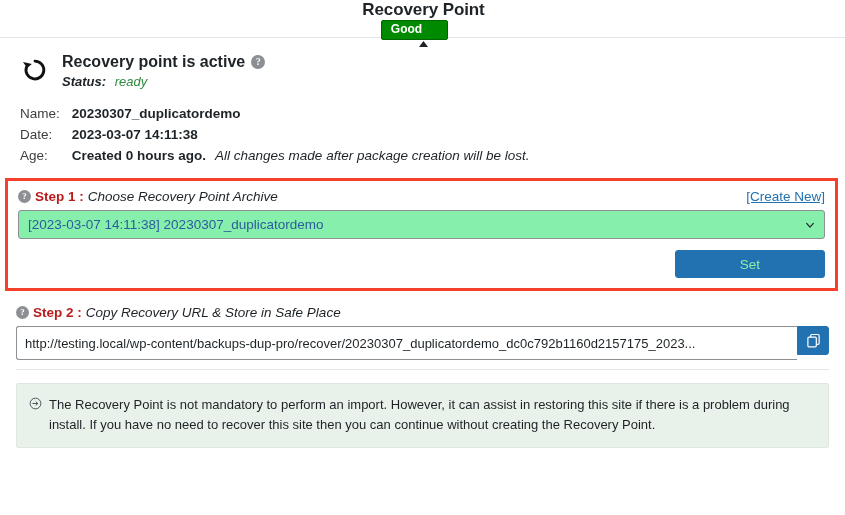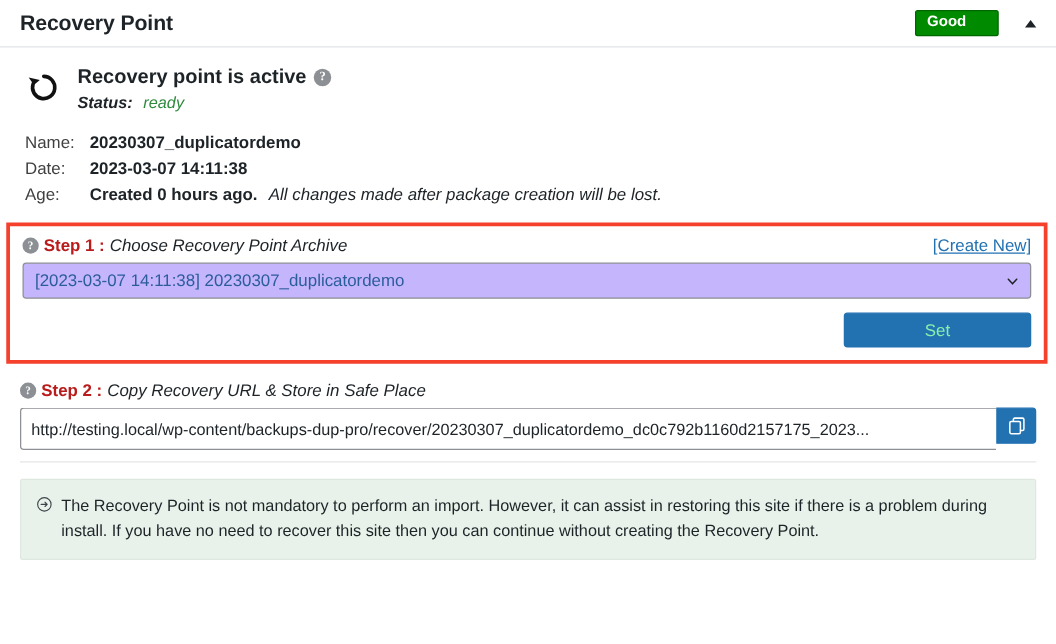--- a/index.html
+++ b/index.html
@@ -25,20 +25,21 @@
   }
 
   
   .panel-header {
     height: 38px;
     border-bottom: 1px solid #e2e4e7;
     display: flex;
     align-items: center;
     padding: 0 14px 0 16px;
     box-sizing: border-box;
+    flex-direction: column;
   }
   .panel-title {
     font-size: 17px;
     font-weight: bold;
     color: #1d2327;
     letter-spacing: -0.1px;
     flex: 1;
   }
   .status-badge {
     background: #008a00;
@@ -178,21 +179,21 @@
     font-size: 13.5px;
     cursor: pointer;
     white-space: nowrap;
   }
 
   .select-box {
     position: relative;
     height: 29px;
     border: 1px solid #8c8f94;
     border-radius: 3px;
-    background: #c4b5fd;
+    background: #86efac;
     display: flex;
     align-items: center;
     padding: 0 30px 0 9px;
     box-sizing: border-box;
     font-size: 13.5px;
     color: #2c5d9b;
     cursor: pointer;
   }
   .select-caret {
     position: absolute;

